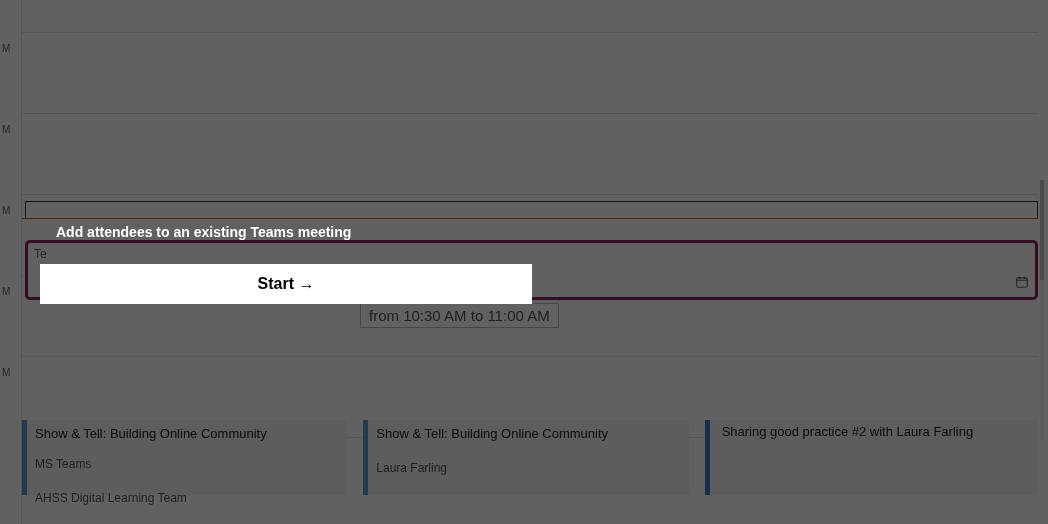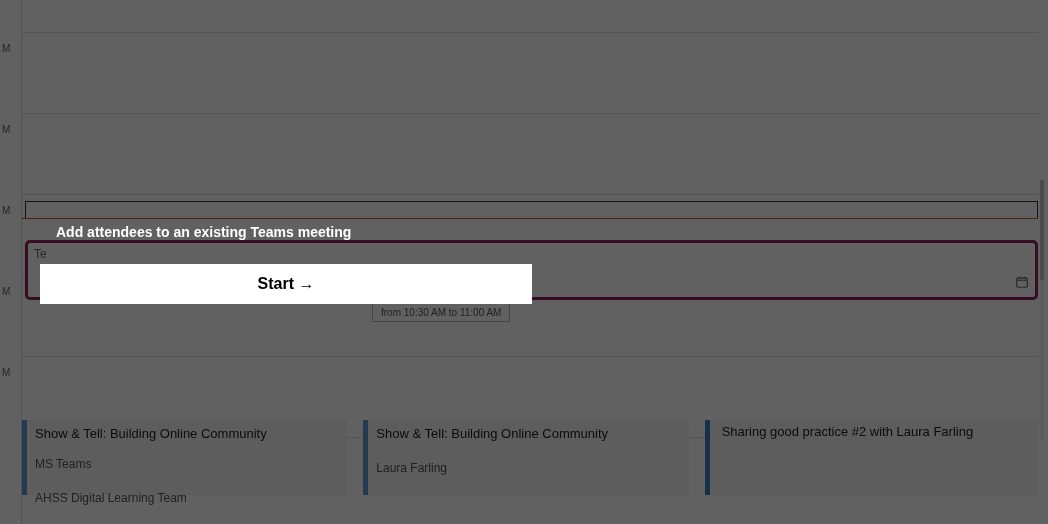--- a/index.html
+++ b/index.html
@@ -70,26 +70,26 @@
       font-size: 12px;
       color: #666;
     }
     .meeting-icon {
       position: absolute;
       right: 6px;
       bottom: 4px;
     }
     .time-tip {
       position: absolute;
-      left: 372px;
+      left: 360px;
       top: 303px;
       background: #fff;
       border: 1px solid #bbb;
       padding: 3px 8px;
-      font-size: 10px;
+      font-size: 15px;
       color: #555;
     }
     .events-row {
       position: absolute;
       left: 22px;
       right: 10px;
       top: 420px;
       display: flex;
       gap: 16px;
     }

